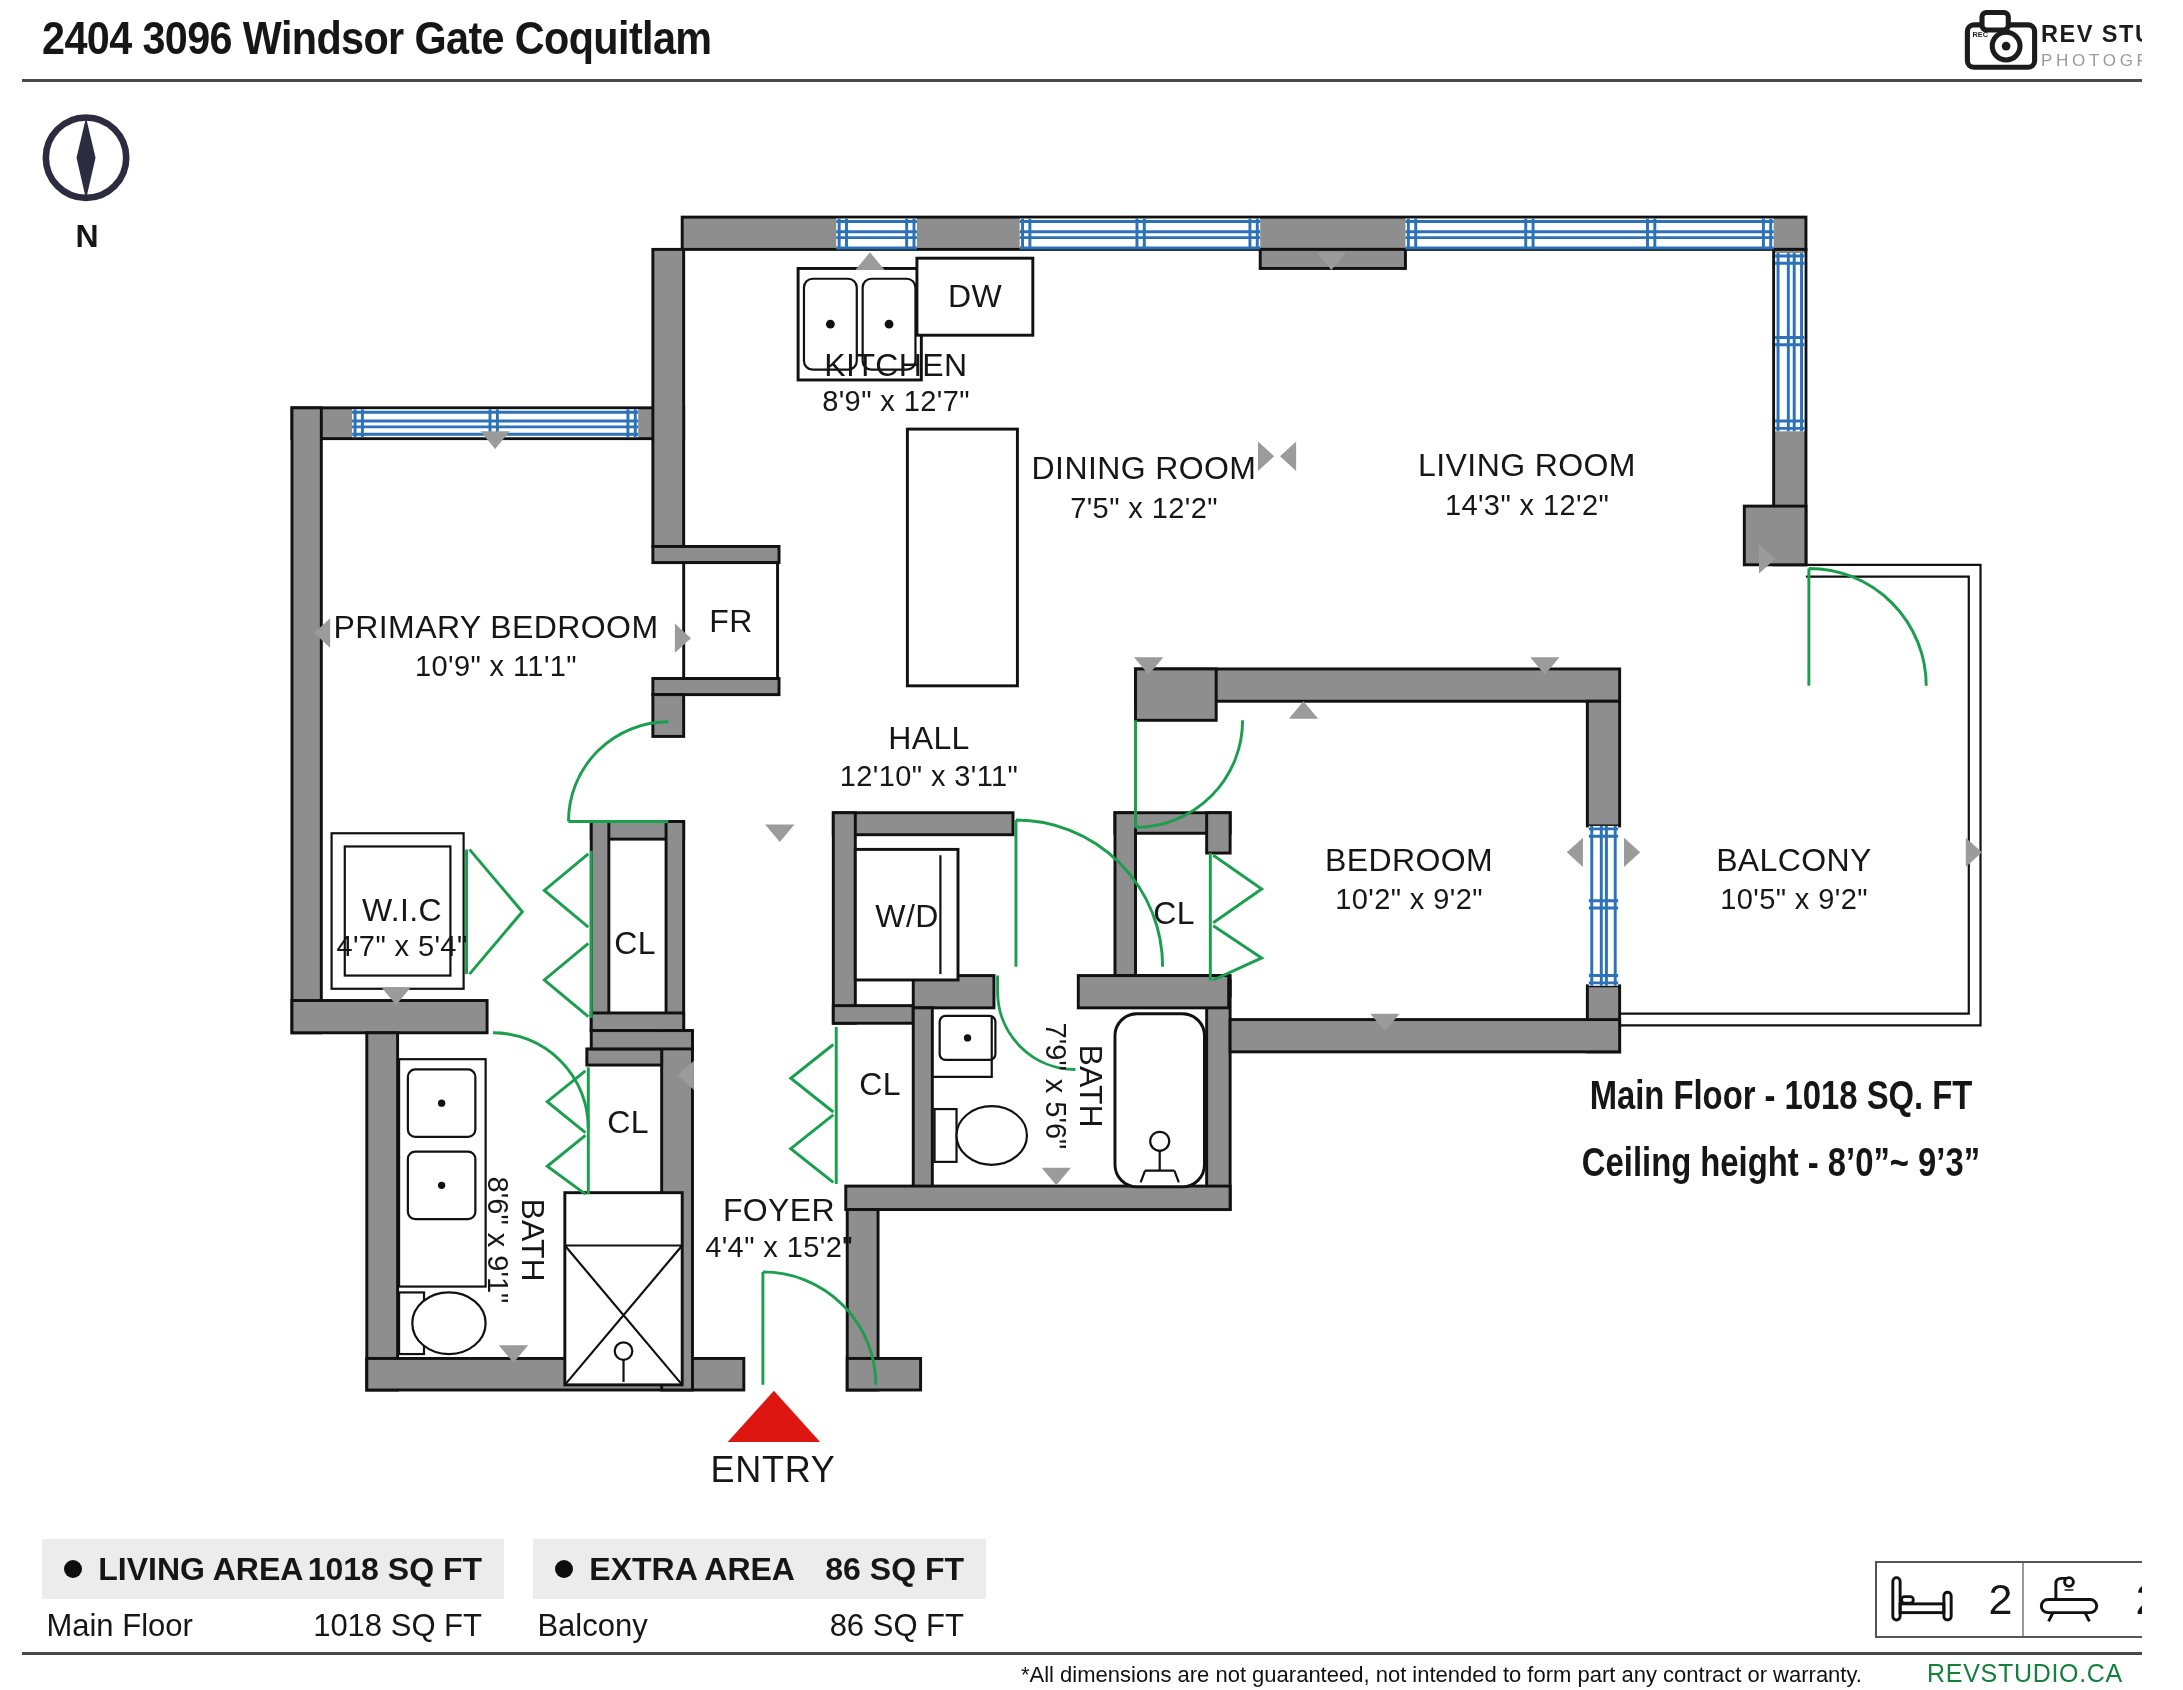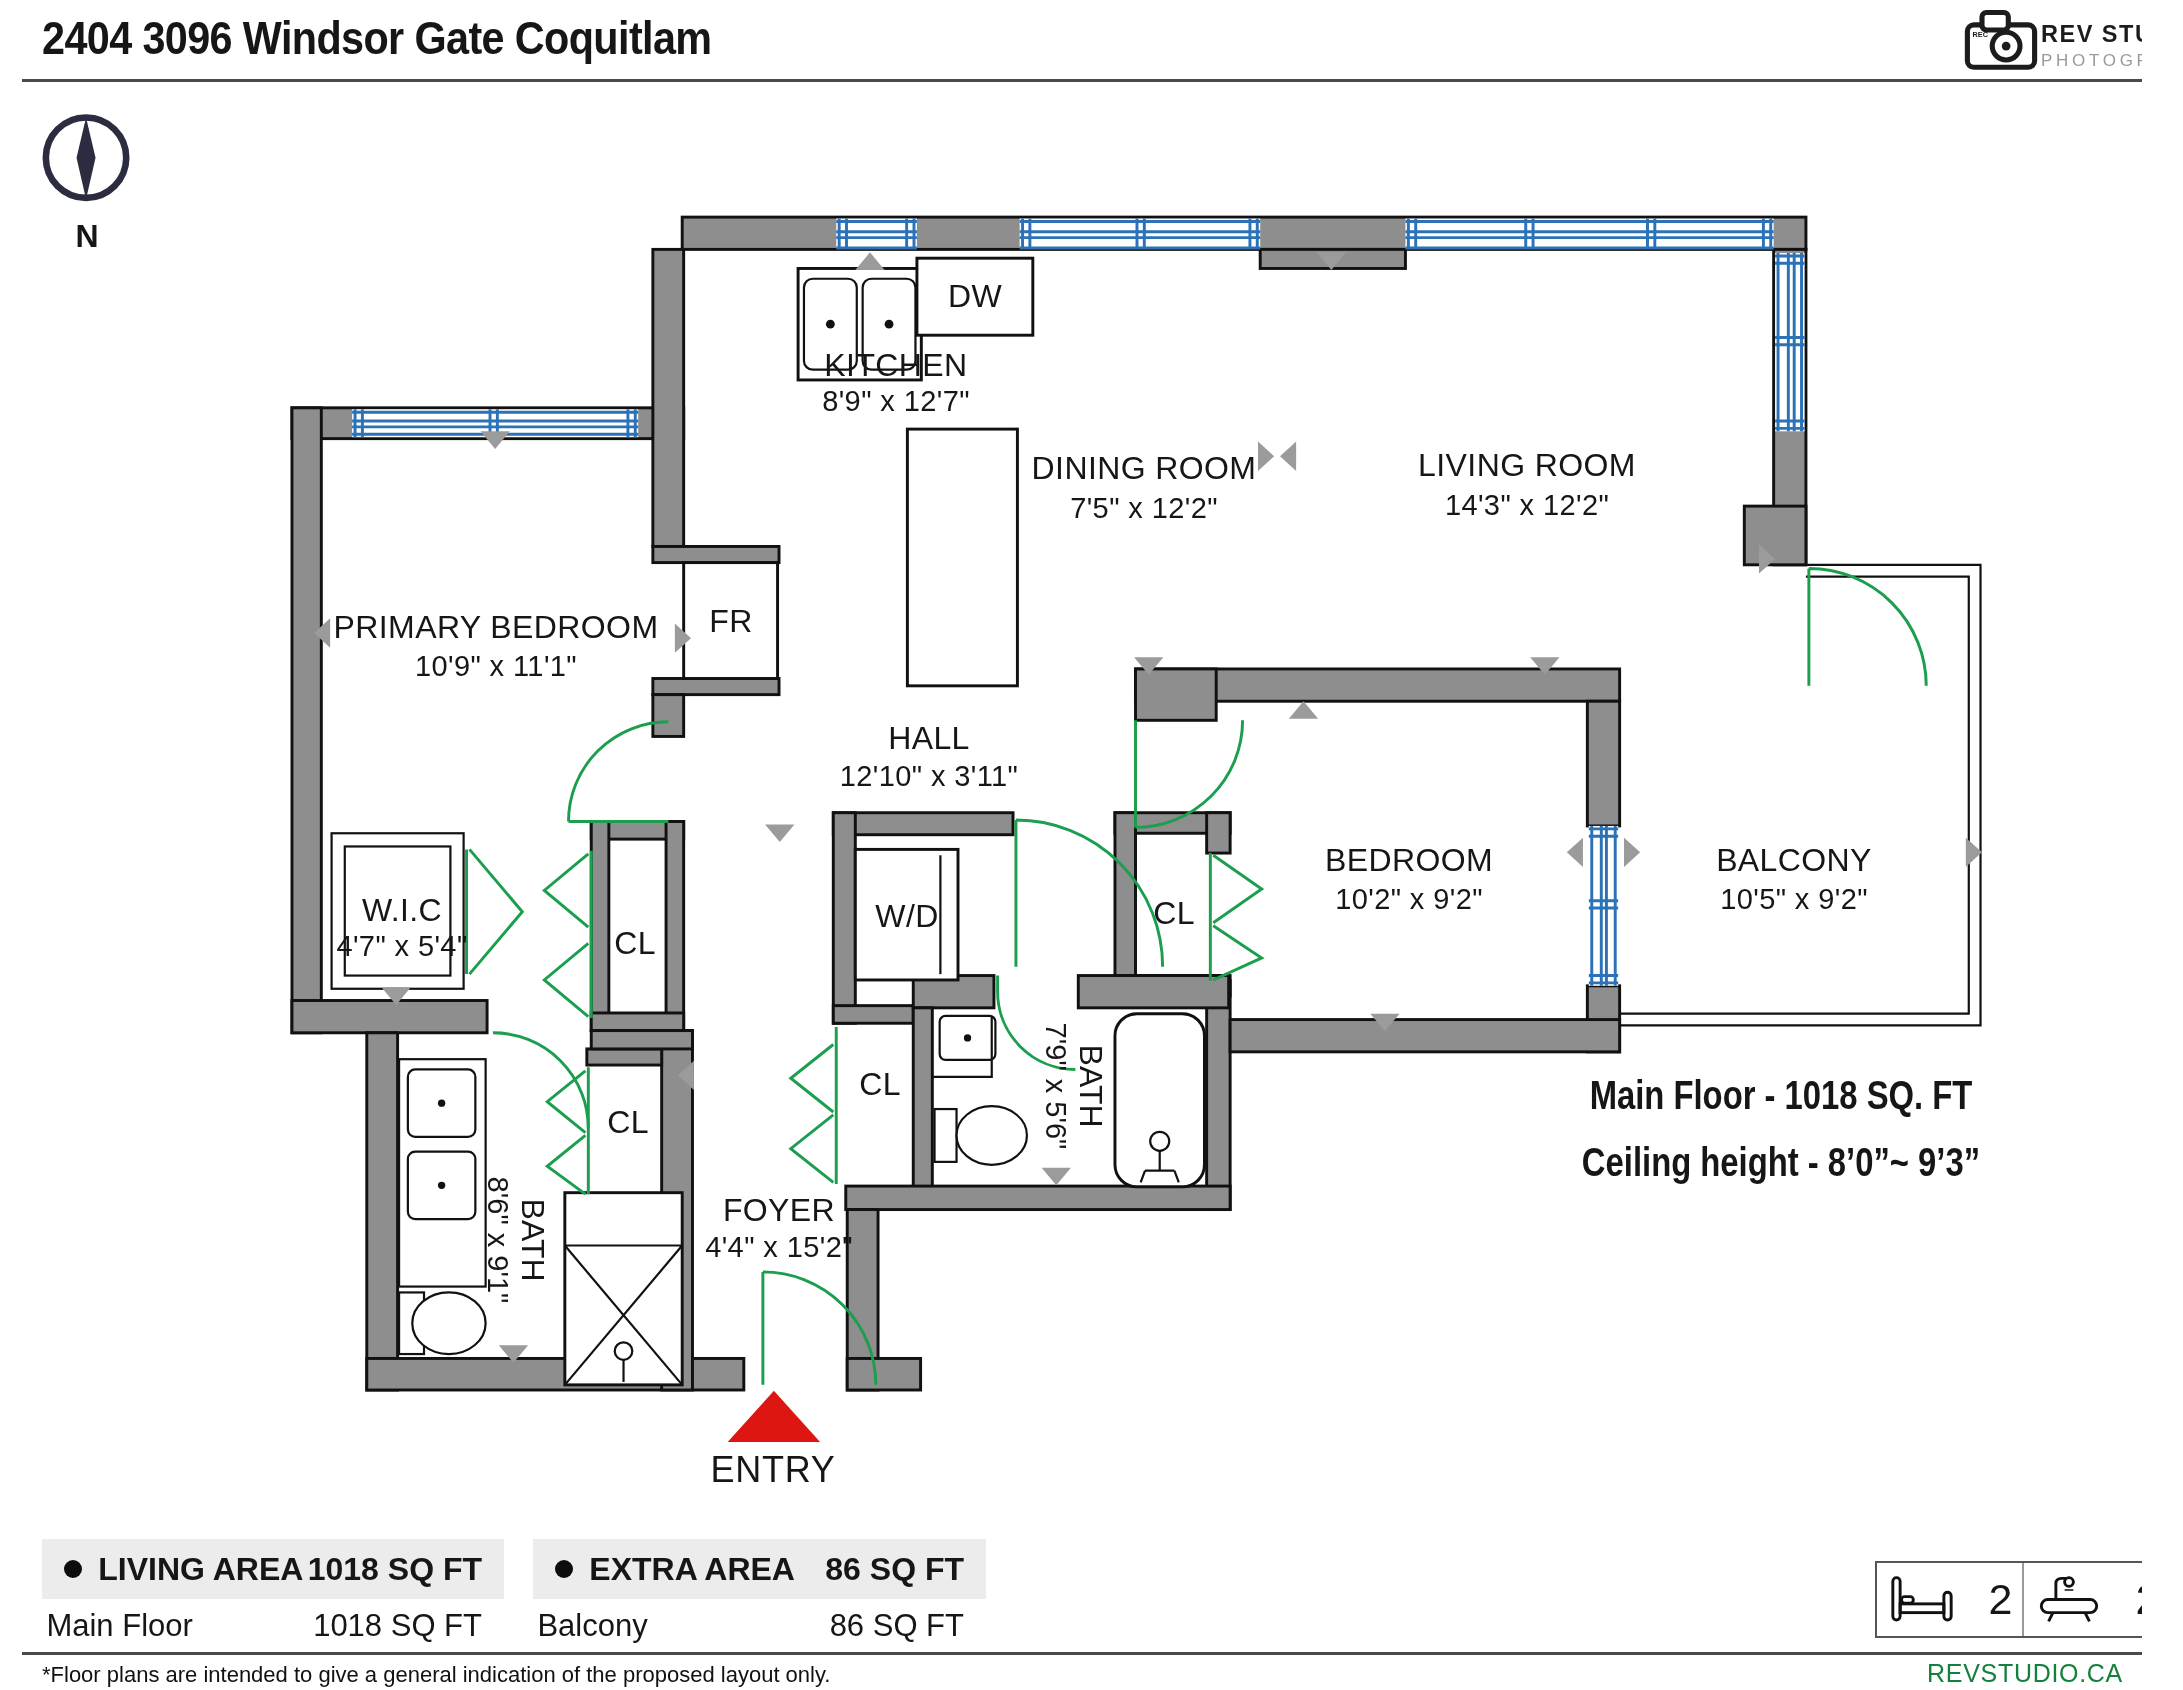--- a/index.html
+++ b/index.html
@@ -306,17 +306,17 @@
         <path d="M26,54 L20,66 M70,54 L76,66"></path>
         <path d="M30,36 V14 Q30,7 38,7 L44,7"></path>
         <circle cx="48" cy="12" r="6"></circle>
         <path d="M44,22 V24 M48,22 V24 M52,22 V24"></path>
       </svg>
       <span class="stat-num">2</span>
     </div>
   </div>
 
   <div class="rule" style="top:1652px"></div>
-  <div class="foot" style="left:42px">*Floor plans are intended to give a general indication of the proposed layout only.</div>
+  <div class="foot" style="left:1021px">*All dimensions are not guaranteed, not intended to form part any contract or warranty.</div>
   <div class="brand">REVSTUDIO.CA</div>
 
 </div>
 
 
 </body></html>

